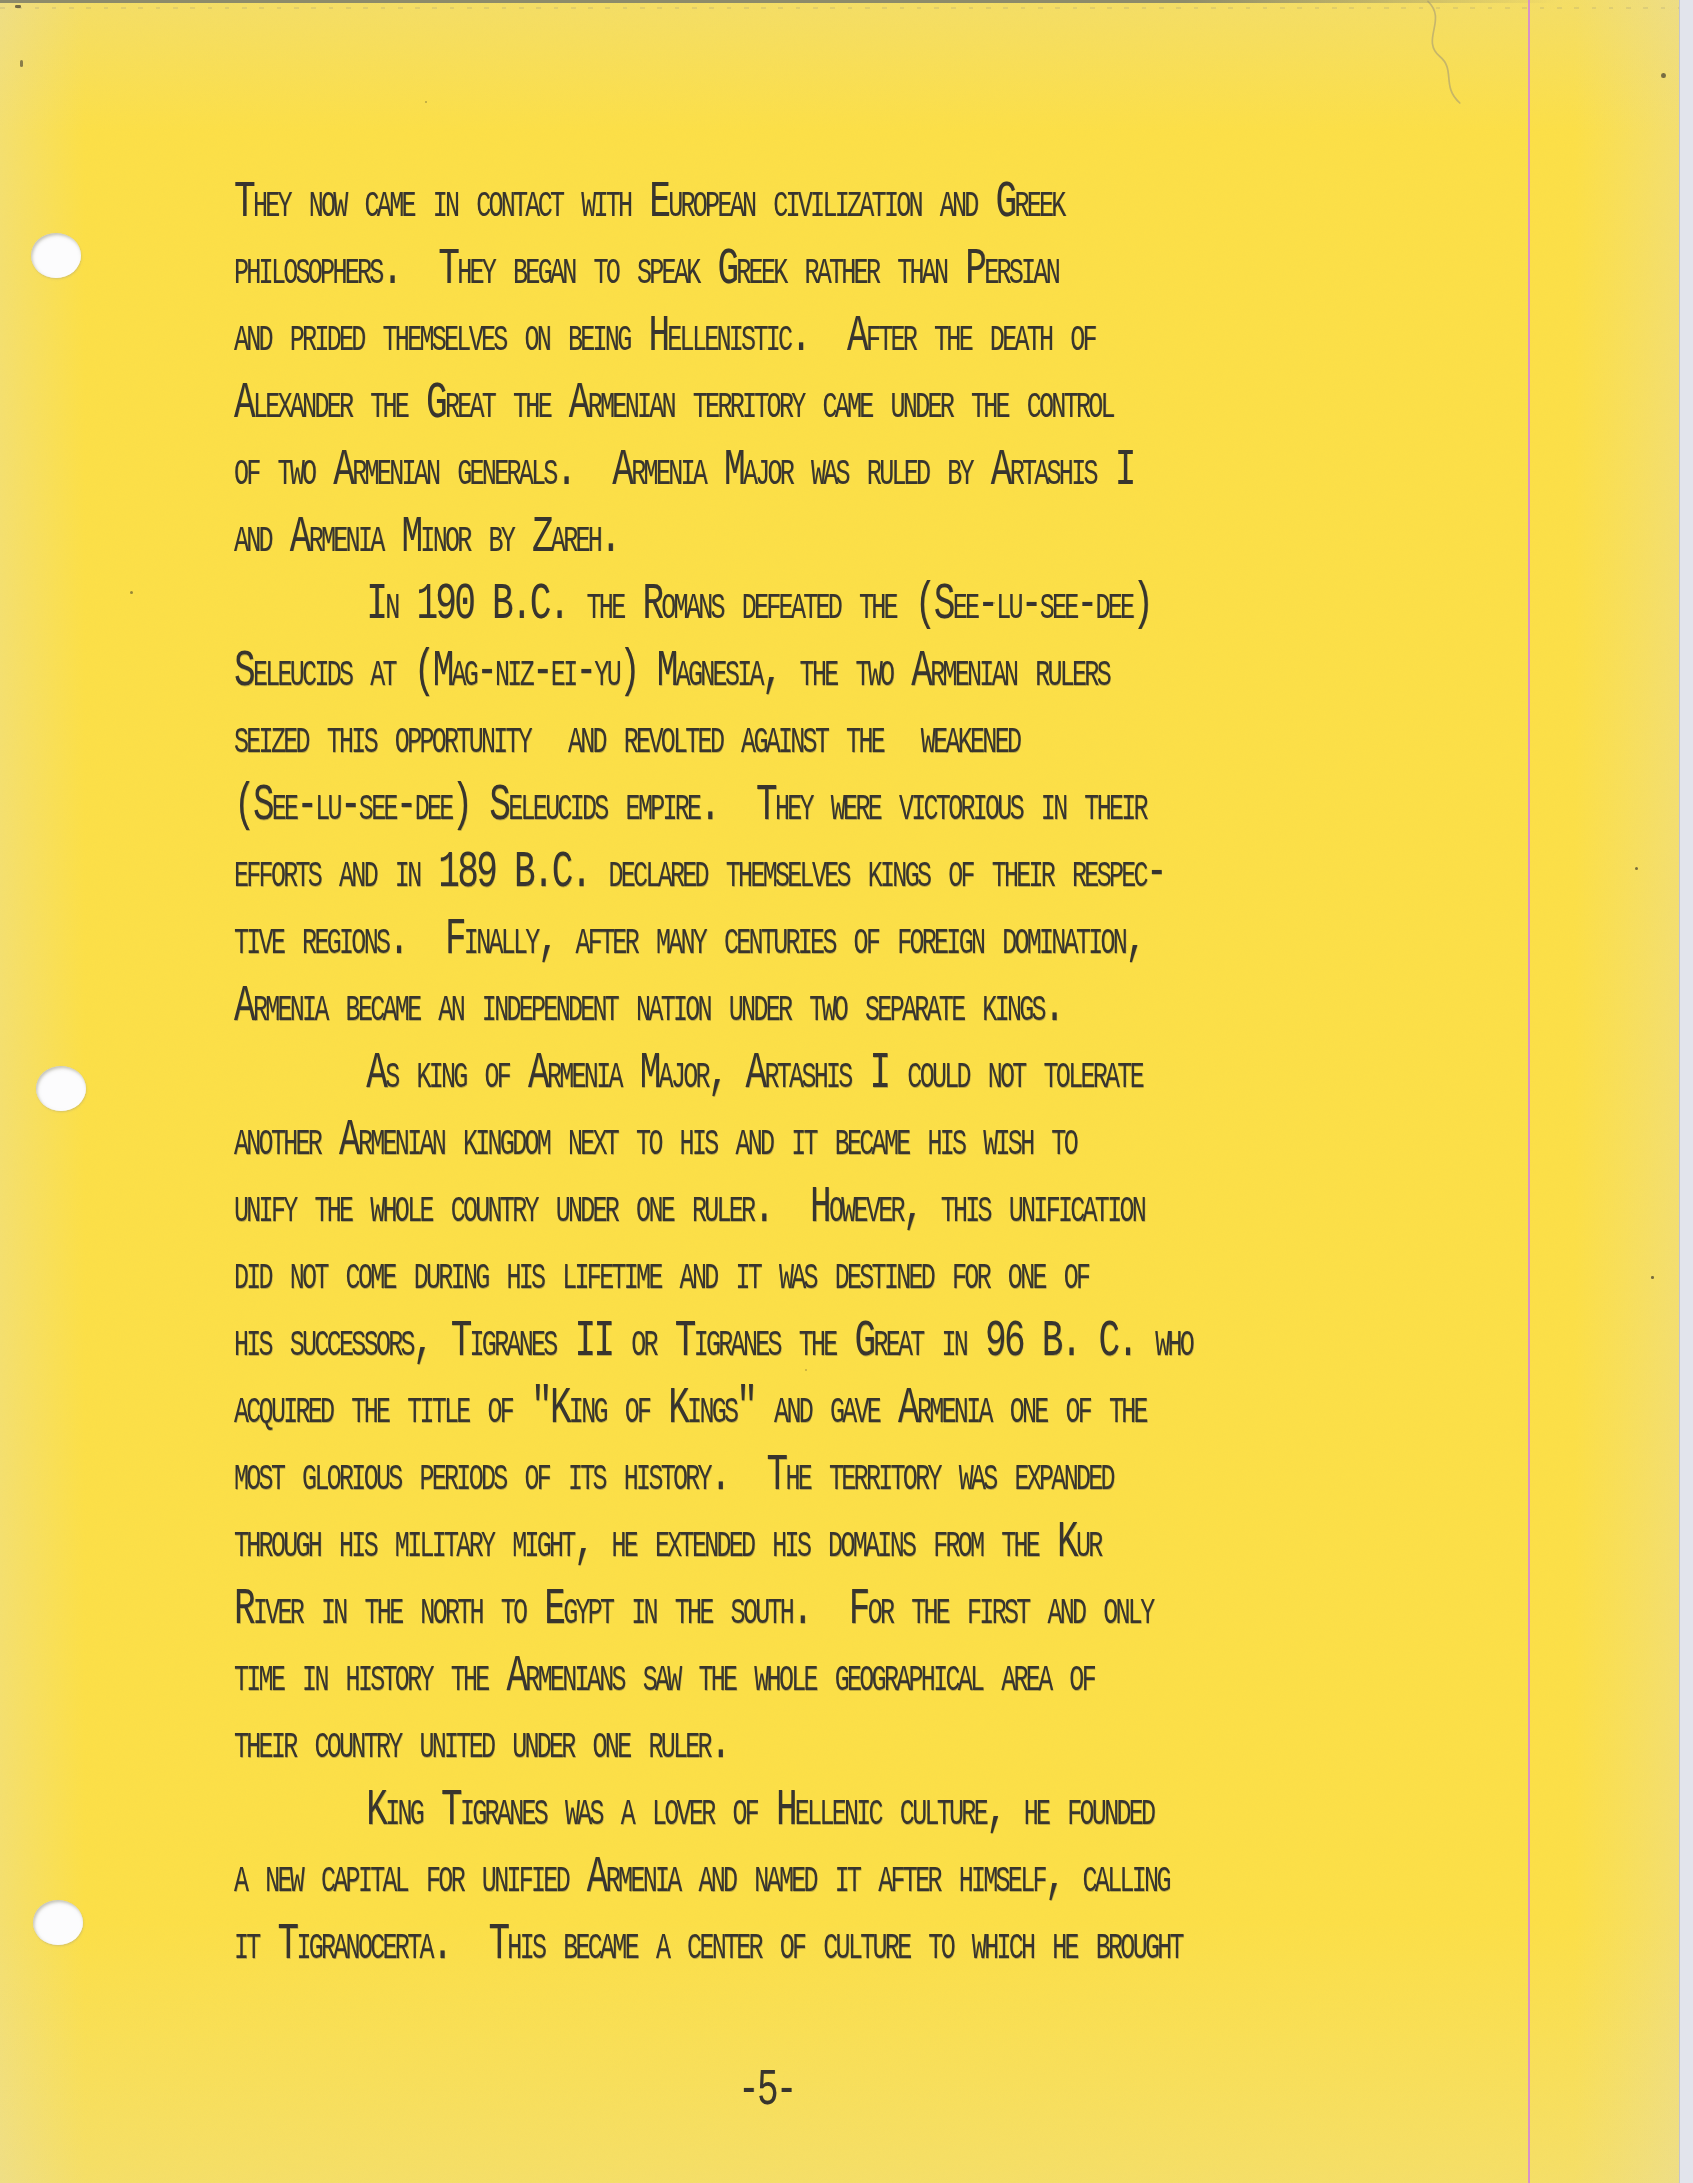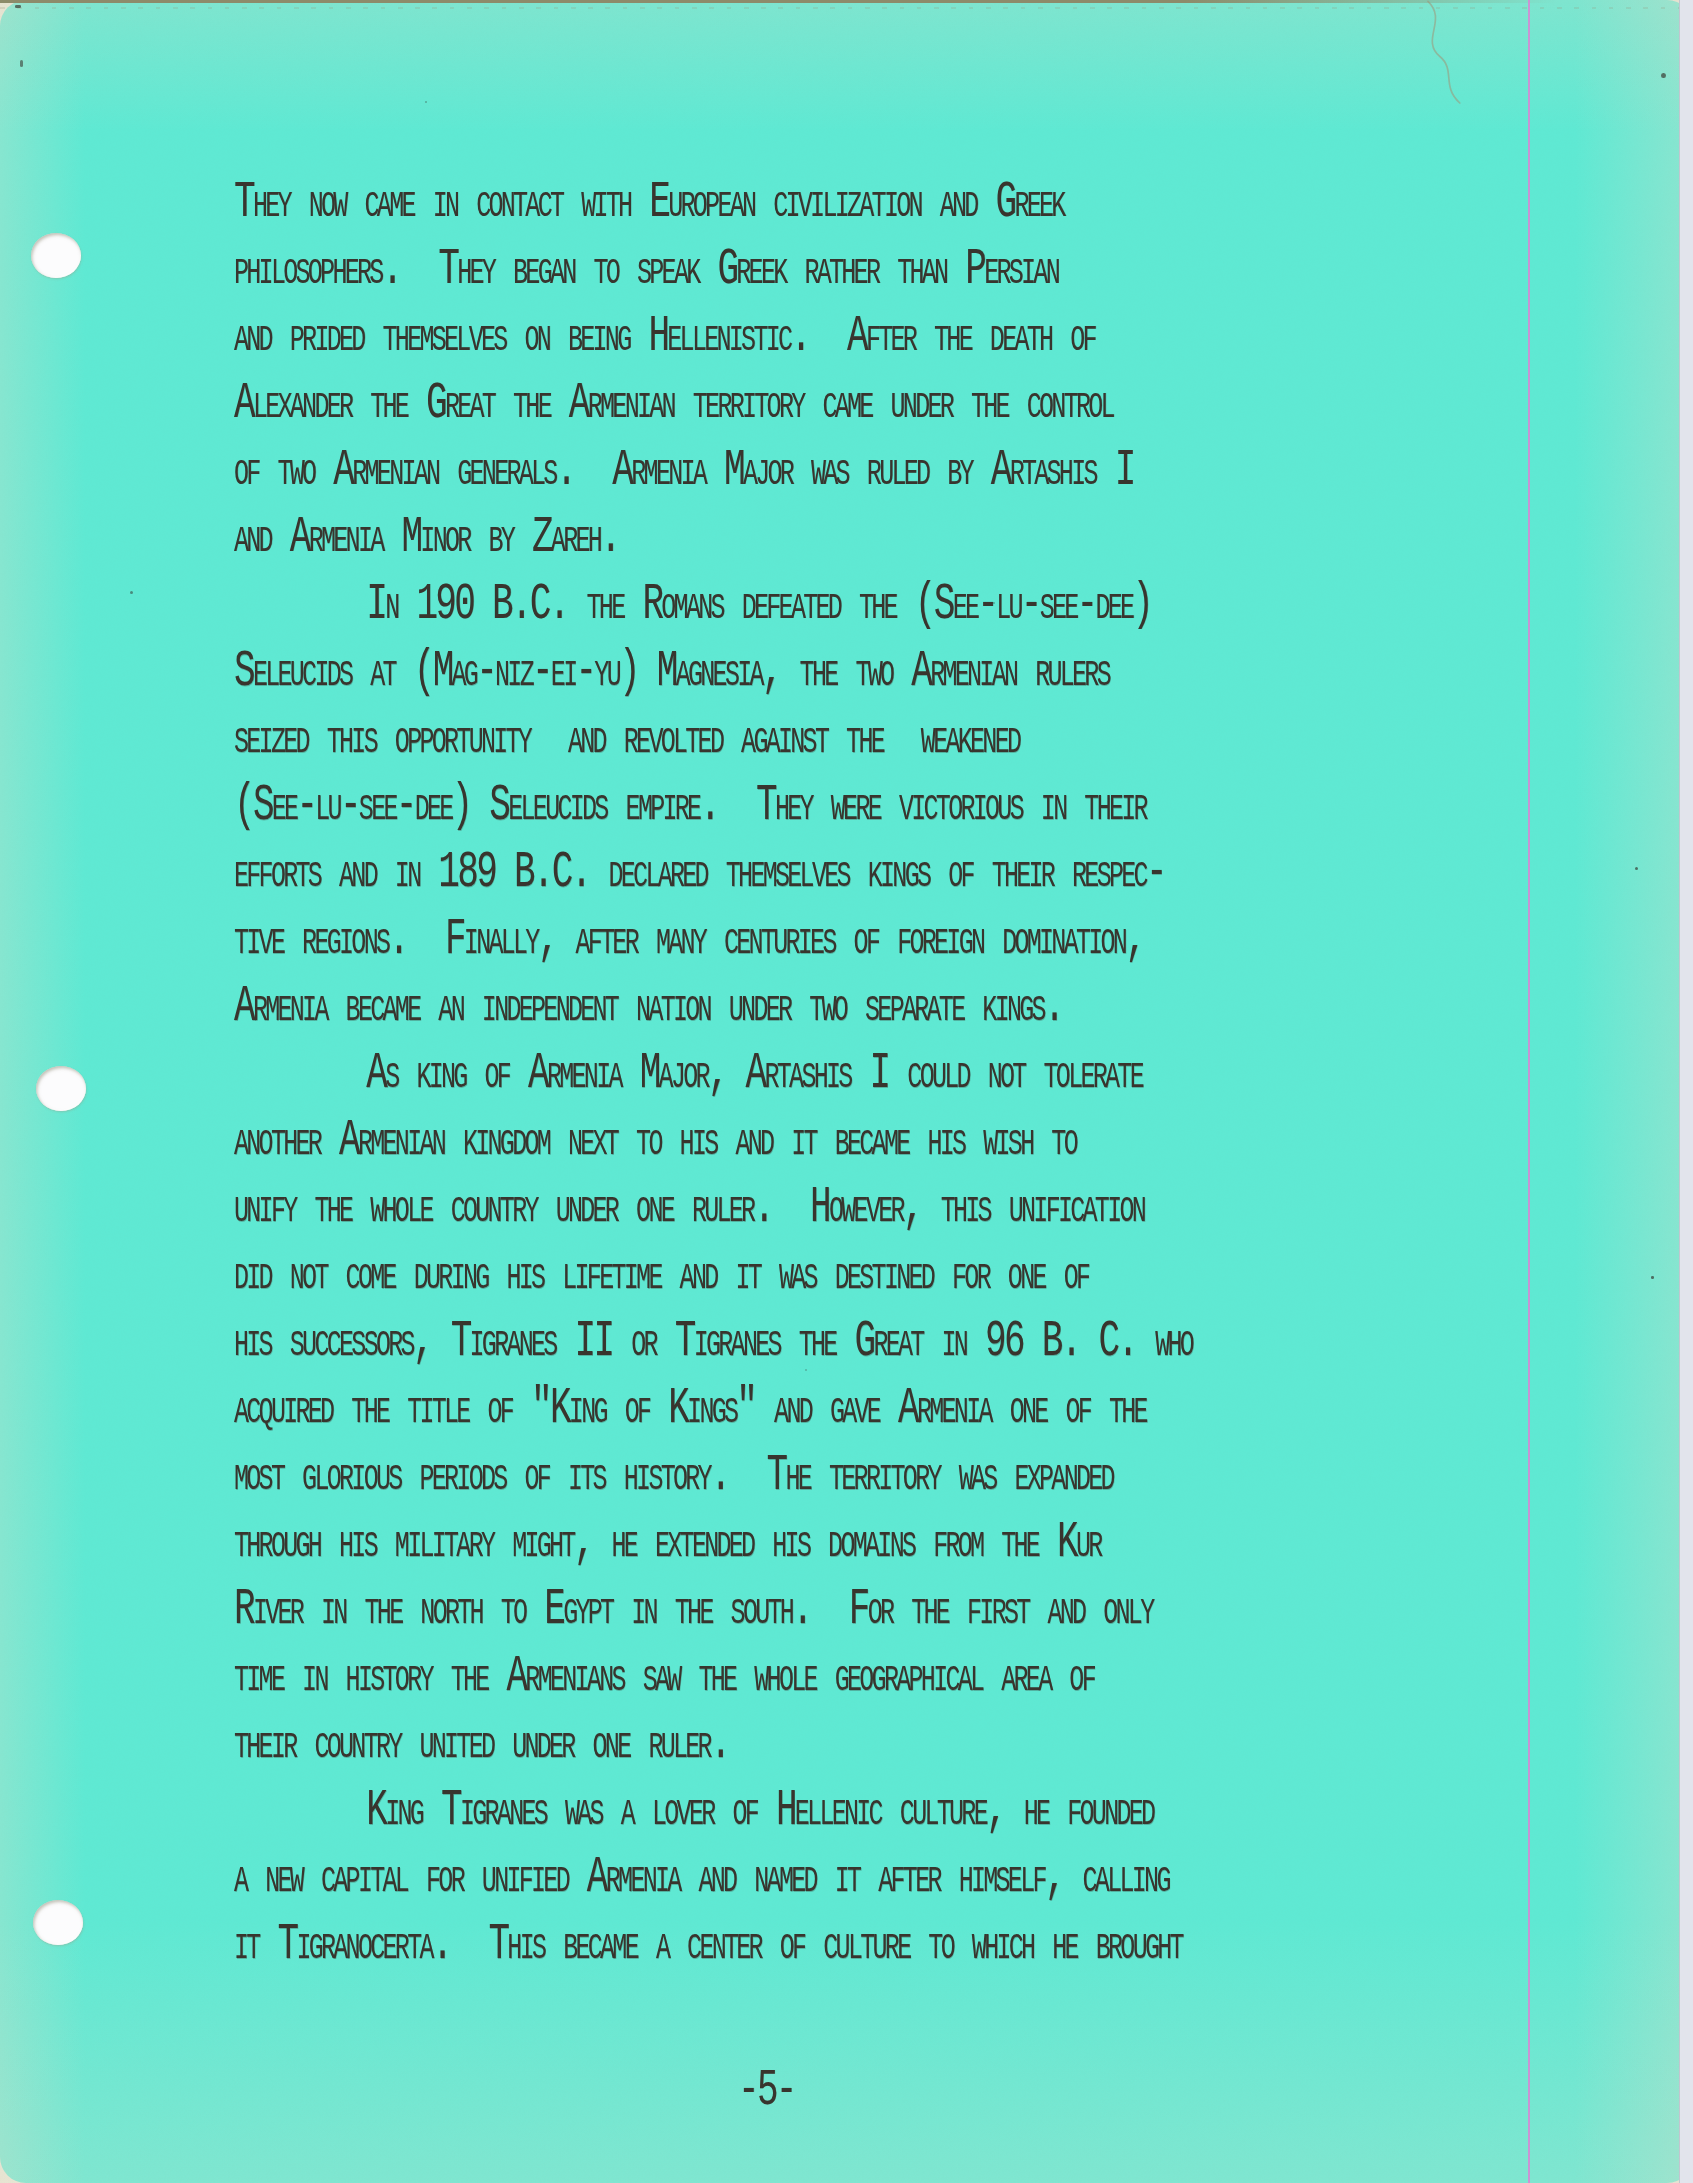--- a/index.html
+++ b/index.html
@@ -114,21 +114,21 @@
     position: absolute;
     left: 0; top: 0;
     pointer-events: none;
   }
   .grain-svg { width: 1693px; height: 2183px; }
   .hair-svg { left: 1408px; top: 0; width: 93px; height: 113px; }
 </style>
 </head>
 <body>
 
-<div class="scan" style="background: #5eead4; border-radius: 26px;">
+<div class="scan" style="background: #fde047;">
 
   <svg class="grain-svg" width="1693" height="2183" xmlns="http://www.w3.org/2000/svg" viewBox="0 0 2550 3288">
     <filter id="grain">
       <feTurbulence type="fractalNoise" baseFrequency="0.8" numOctaves="2" seed="7" result="n"></feTurbulence>
       <feColorMatrix in="n" type="matrix" values="0 0 0 0 0.35  0 0 0 0 0.33  0 0 0 0 0.27  0 0 0 0.6 0"></feColorMatrix>
     </filter>
     <rect width="2550" height="3288" filter="url(#grain)" opacity="0.055"></rect>
   </svg>
 
   <div class="top-edge"></div>

